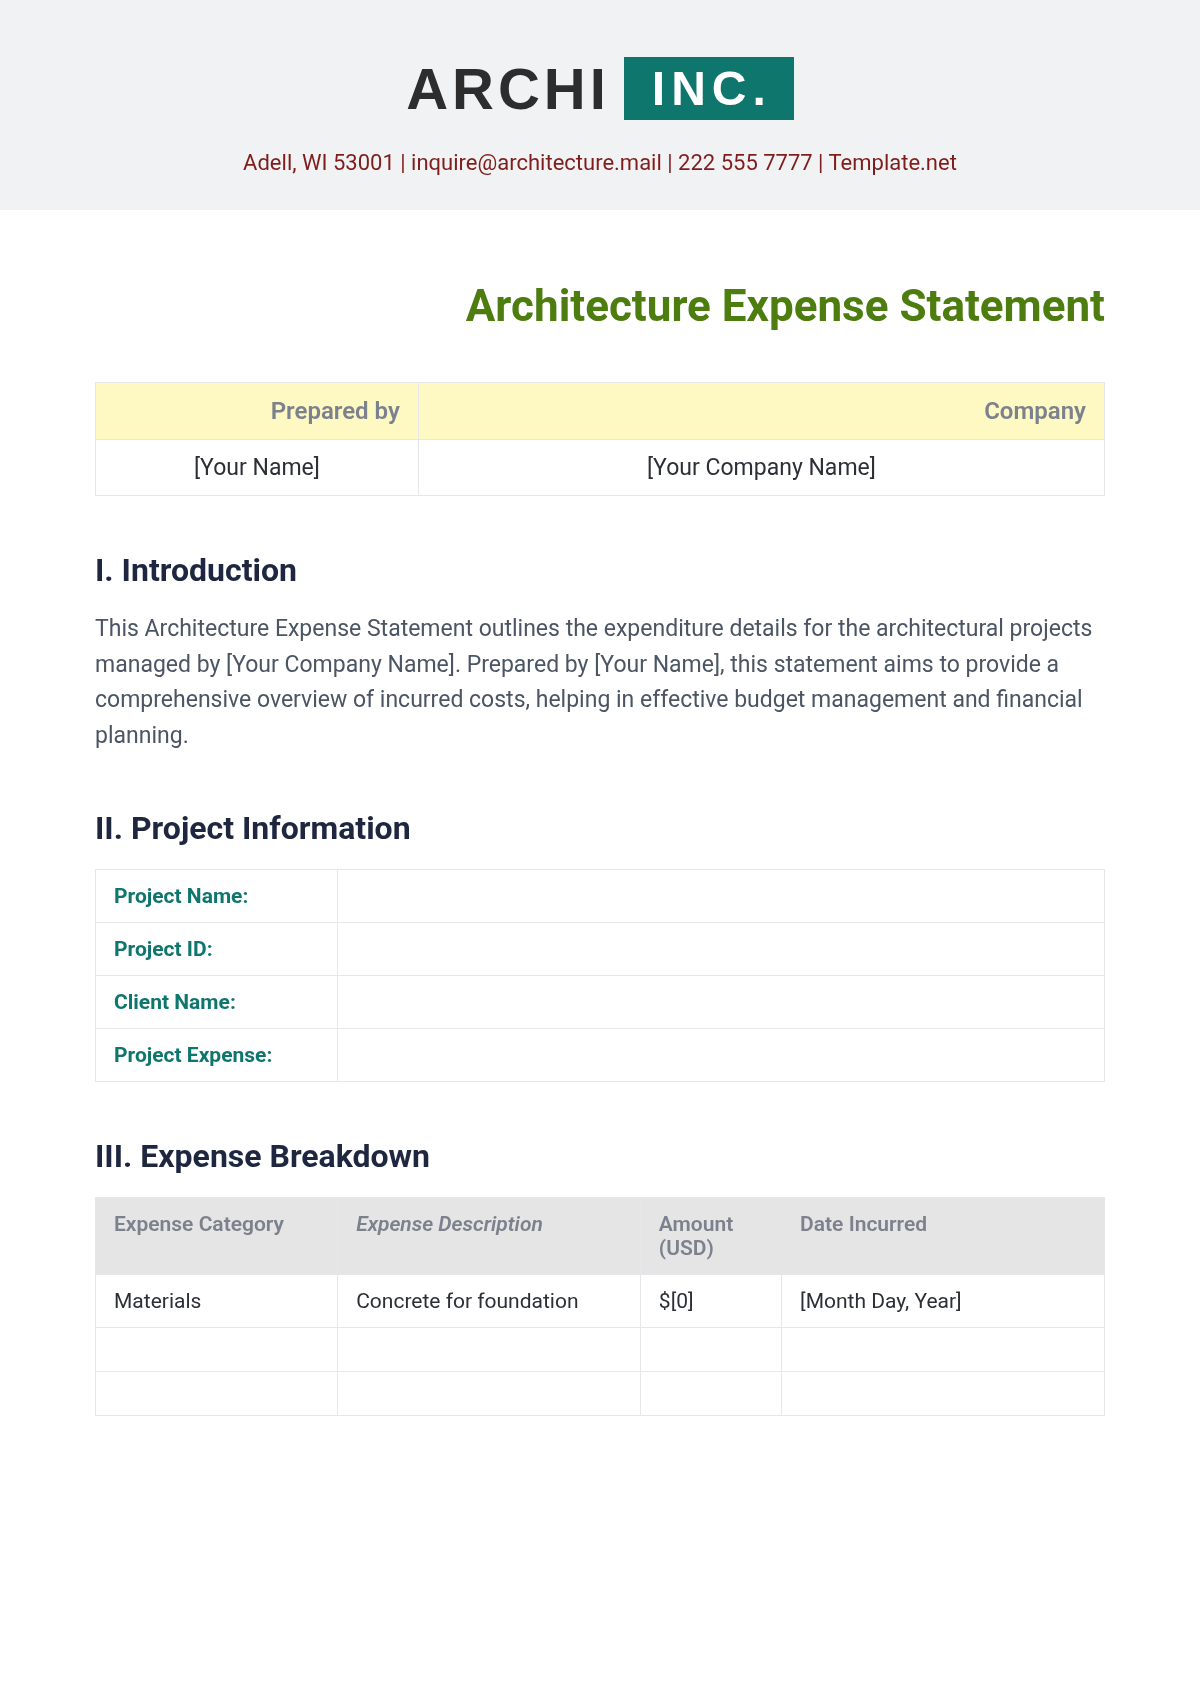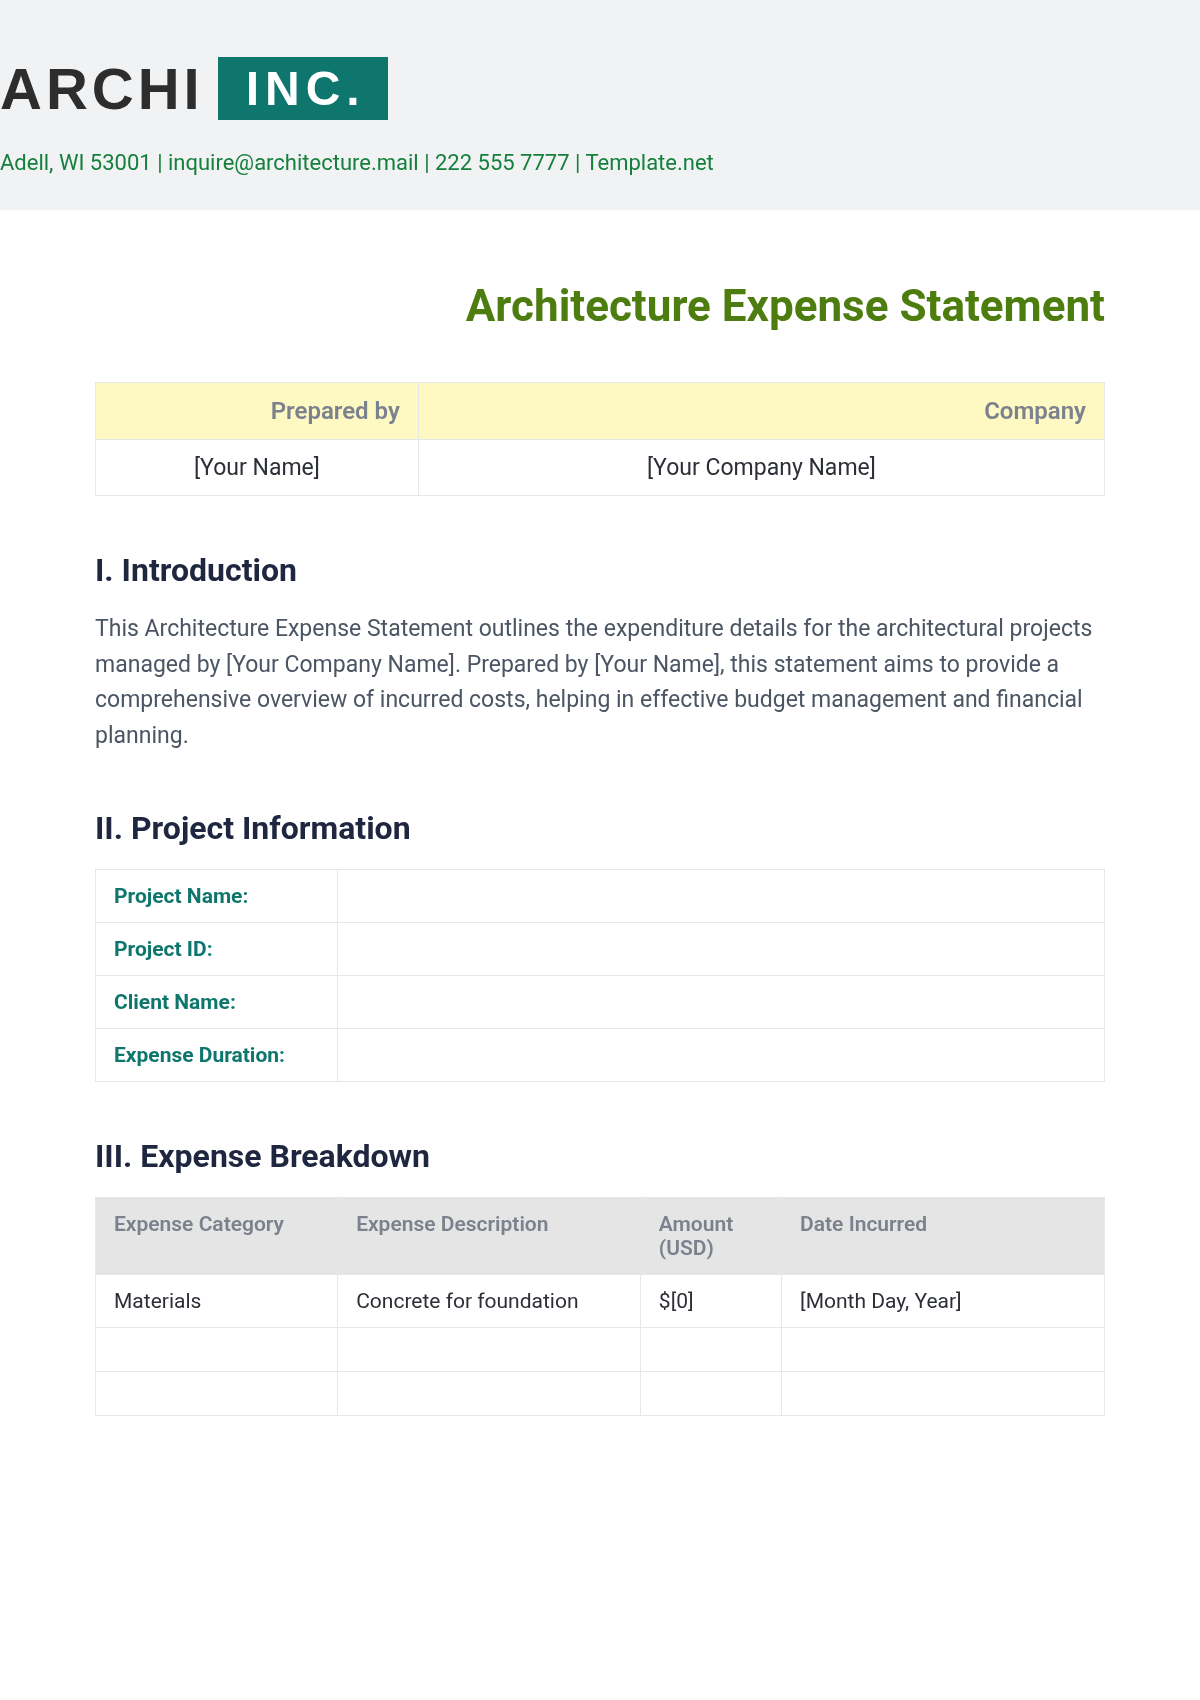--- a/index.html
+++ b/index.html
@@ -5,21 +5,21 @@
   * { box-sizing: border-box; margin: 0; padding: 0; }
   body {
     font-family: -apple-system, BlinkMacSystemFont, "Segoe UI", Roboto, Helvetica, Arial, sans-serif;
     background: #ffffff;
     width: 1200px;
     color: #1f2937;
   }
   .header-banner {
     background: #f1f2f3;
     padding: 55px 0 35px 0;
-    text-align: left;
+    text-align: center;
   }
   .logo {
     display: inline-flex;
     align-items: center;
     gap: 14px;
   }
   .logo-archi {
     font-size: 58px;
     font-weight: 800;
     letter-spacing: 4px;
@@ -31,21 +31,21 @@
     color: #ffffff;
     font-size: 48px;
     font-weight: 800;
     letter-spacing: 6px;
     padding: 4px 22px 4px 28px;
     font-family: Arial, Helvetica, sans-serif;
   }
   .contact-line {
     margin-top: 28px;
     font-size: 22px;
-    color: #15803d;
+    color: #7f1d1d;
   }
   .content {
     padding: 70px 95px 0 95px;
   }
   .doc-title {
     text-align: right;
     font-size: 44px;
     font-weight: 700;
     color: #4d7c0f;
     margin-bottom: 50px;
@@ -101,21 +101,21 @@
     font-weight: 600;
     font-size: 21px;
     vertical-align: top;
   }
   .breakdown-table td {
     color: #2c2f36;
     font-size: 21px;
     height: 44px;
   }
   .breakdown-table .c1 { width: 24%; }
-  .breakdown-table .c2 { width: 30%; }
+  .breakdown-table .c2 { width: 30%; font-style: italic; }
   .breakdown-table .c3 { width: 14%; }
   .breakdown-table .c4 { width: 32%; }
 </style>
 </head>
 <body>
 
 <div class="header-banner">
   <div class="logo">
     <span class="logo-archi">ARCHI</span>
     <span class="logo-inc-box">INC.</span>
@@ -152,21 +152,21 @@
     </tr>
     <tr>
       <td class="label">Project ID:</td>
       <td class="value"></td>
     </tr>
     <tr>
       <td class="label">Client Name:</td>
       <td class="value"></td>
     </tr>
     <tr>
-      <td class="label">Expense Duration:</td>
+      <td class="label">Project Expense:</td>
       <td class="value"></td>
     </tr>
   </tbody>
     </table>
 
   <h2 class="section-heading">III. Expense Breakdown</h2>
   <table class="breakdown-table">
     <tbody>
         <tr>
       <th class="c1">Expense Category</th>

